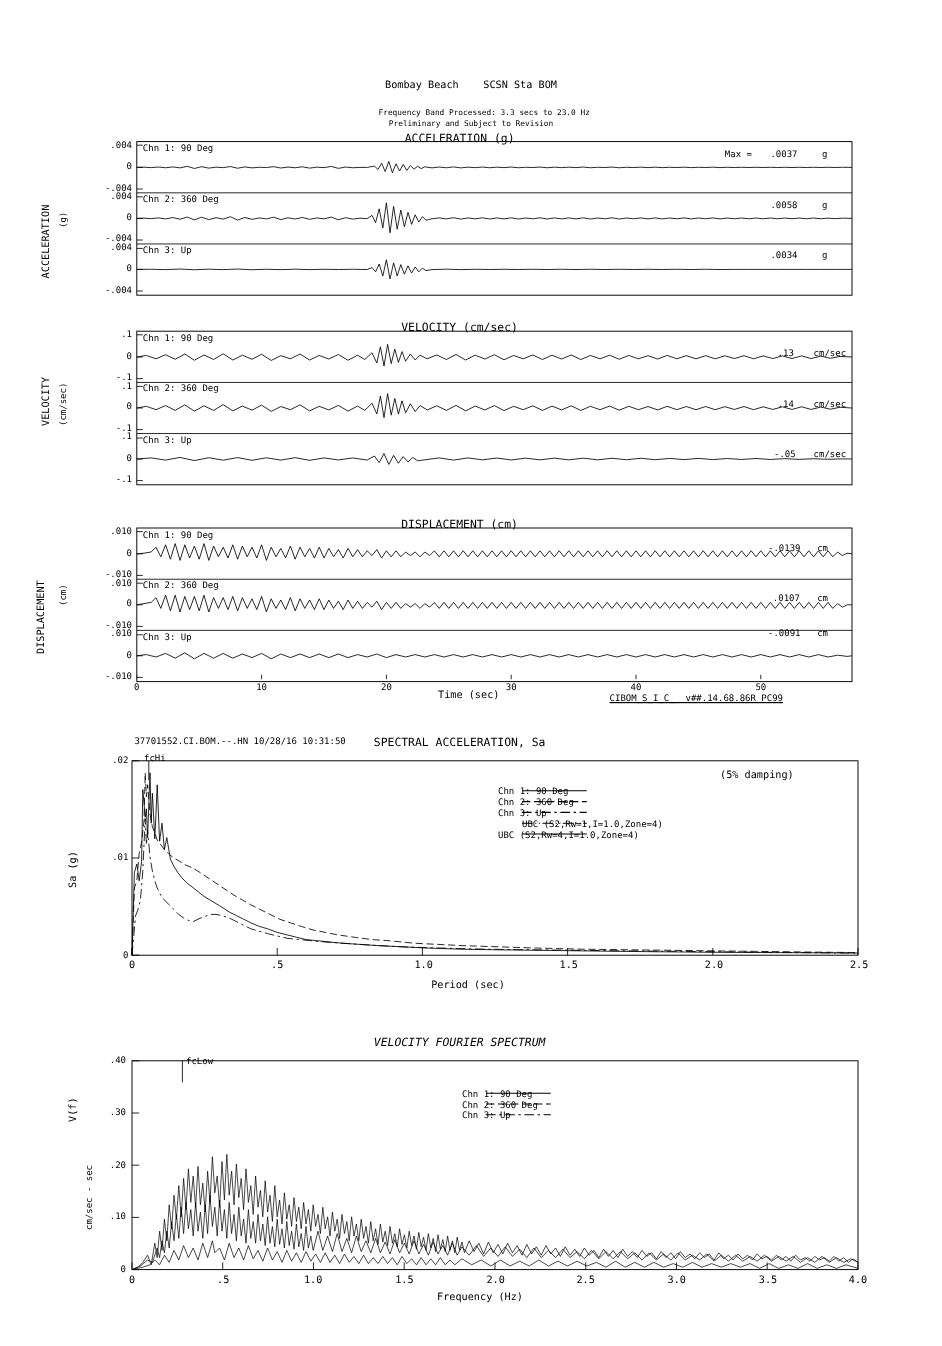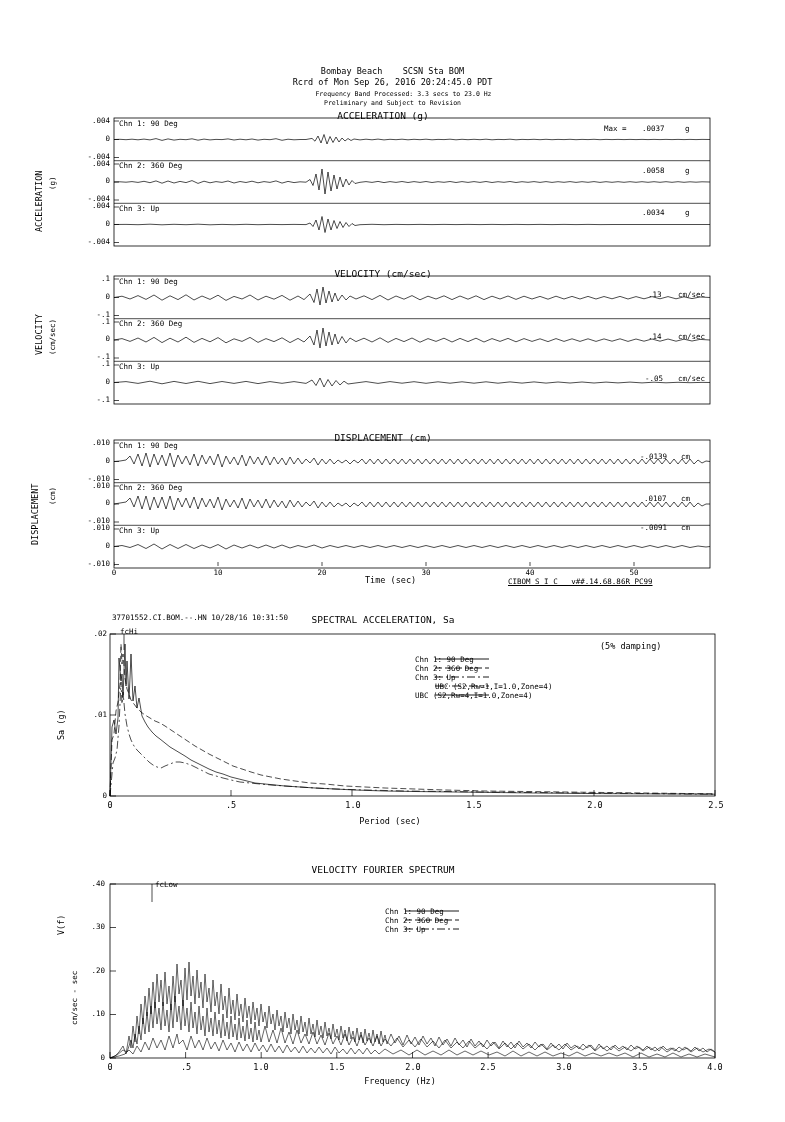--- a/index.html
+++ b/index.html
@@ -30,21 +30,20 @@
   .tick{stroke:#000;stroke-width:0.7;}
   .hr{stroke:#000;stroke-width:0.7;}
   .legline{stroke:#000;stroke-width:0.9;fill:none;}
 </style>
 </head>
 <body>
 
 <div class="page">
 
   <div class="abs t fs8 c" style="left:0;top:66px;width:785px;">Bombay Beach    SCSN Sta BOM</div>
-  <div class="abs t fs8 c" style="left:0;top:77px;width:785px;">Rcrd of Mon Sep 26, 2016 20:24:45.0 PDT</div>
   <div class="abs t fs6 c" style="left:0;top:90px;width:785px;padding-left:11px;">Frequency Band Processed: 3.3 secs to 23.0 Hz</div>
   <div class="abs t fs6 c" style="left:0;top:99px;width:785px;">Preliminary and Subject to Revision</div>
 
   <div class="abs t fs9 c" style="left:228px;top:110px;width:310px;">ACCELERATION (g)</div>
 
   <div class="abs t fs8 vert" style="left:34px;top:232px;">ACCELERATION</div>
   <div class="abs t fs7 vert" style="left:48px;top:190px;">(g)</div>
 
   <svg class="abs" style="left:60px;top:112px;" width="660" height="140">
 
@@ -267,21 +266,21 @@
   <div class="abs t fs8 c" style="left:703px;top:800px;width:26px;">2.5</div>
 
   <div class="abs t fs8 c" style="left:330px;top:816px;width:120px;">Period (sec)</div>
 
   <div class="abs t fs7" style="left:415px;top:655px;">Chn 1: 90 Deg</div>
   <div class="abs t fs7" style="left:415px;top:664px;">Chn 2: 360 Deg</div>
   <div class="abs t fs7" style="left:415px;top:673px;">Chn 3: Up</div>
   <div class="abs t fs7" style="left:415px;top:682px;margin-left:20px;">UBC (S2,Rw=1,I=1.0,Zone=4)</div>
   <div class="abs t fs7" style="left:415px;top:691px;">UBC (S2,Rw=4,I=1.0,Zone=4)</div>
 
-  <div class="abs t fs9 c" style="left:228px;top:864px;width:310px;">VELOCITY FOURIER SPECTRUM</div>
+  <div class="abs t fs9 c" style="left:228px;top:864px;width:310px;font-style:italic;">VELOCITY FOURIER SPECTRUM</div>
 
   <div class="abs t fs8 vert" style="left:56px;top:935px;">V(f)</div>
   <div class="abs t fs7 vert" style="left:70px;top:1025px;">cm/sec - sec</div>
 
   <svg class="abs" style="left:85px;top:876px;" width="640" height="190">
     <rect x="25" y="8" width="605" height="174" class="frame"></rect>
     <g class="tick">
       <line x1="25" y1="8" x2="31" y2="8"></line>
       <line x1="25" y1="51.5" x2="31" y2="51.5"></line>
       <line x1="25" y1="95" x2="31" y2="95"></line>

